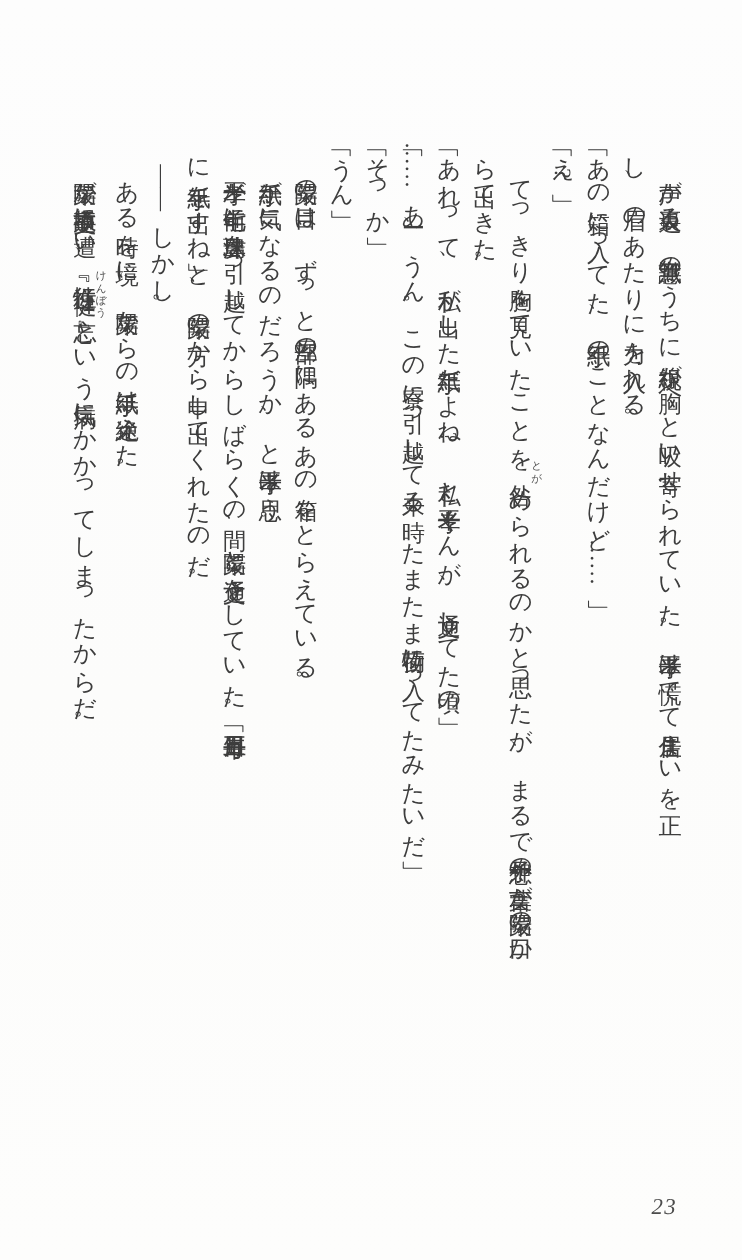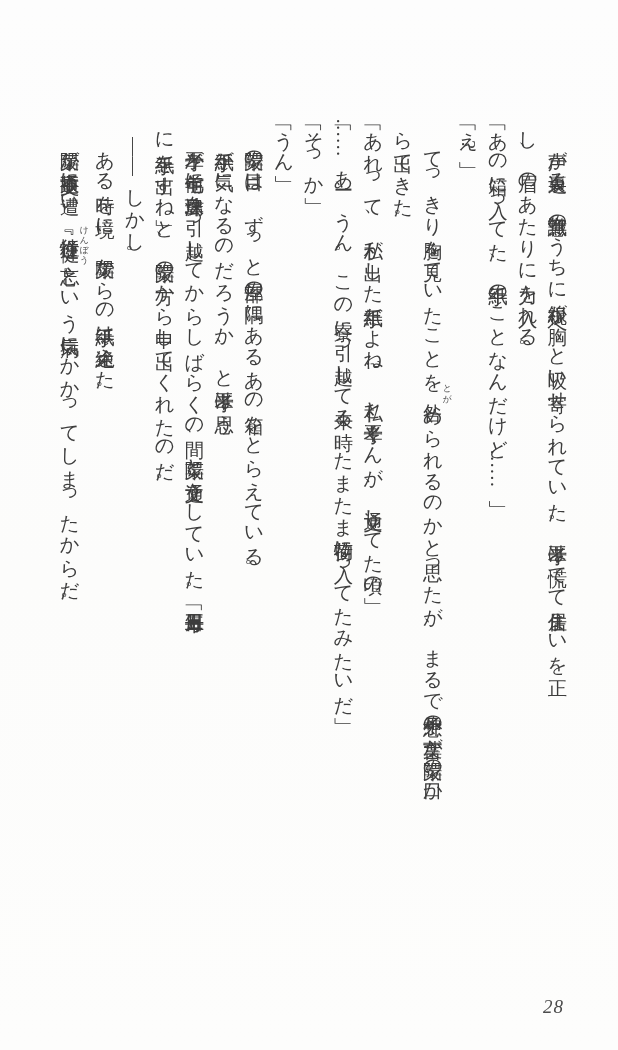--- a/index.html
+++ b/index.html
@@ -73,14 +73,14 @@
       <div class="text-line">「そっか」</div>
       <div class="text-line">「うん」</div>
       <div class="text-line indent">陽菜の目は、ずっと部屋の隅にあるあの箱をとらえている。</div>
       <div class="text-line indent">手紙が気になるのだろうか、と孝平は思う。</div>
       <div class="text-line indent">孝平が七年前に珠津島を引っ越してからしばらくの間、陽菜と文通をしていた。「毎月十五日</div>
       <div class="text-line">に手紙を出すね」と、陽菜の方から申し出てくれたのだ。</div>
       <div class="text-line indent">――しかし。</div>
       <div class="text-line indent">ある時を境に、陽菜からの手紙は途絶えた。</div>
       <div class="text-line indent">陽菜が交通事故に遭い、『逆行性<ruby>健忘<rt>けんぼう</rt></ruby>』という病気にかかってしまったからだ。</div>
     </div>
-  <div class="page-number">28</div>
+  <div class="page-number">23</div>
 </div>
 
 </body></html>

